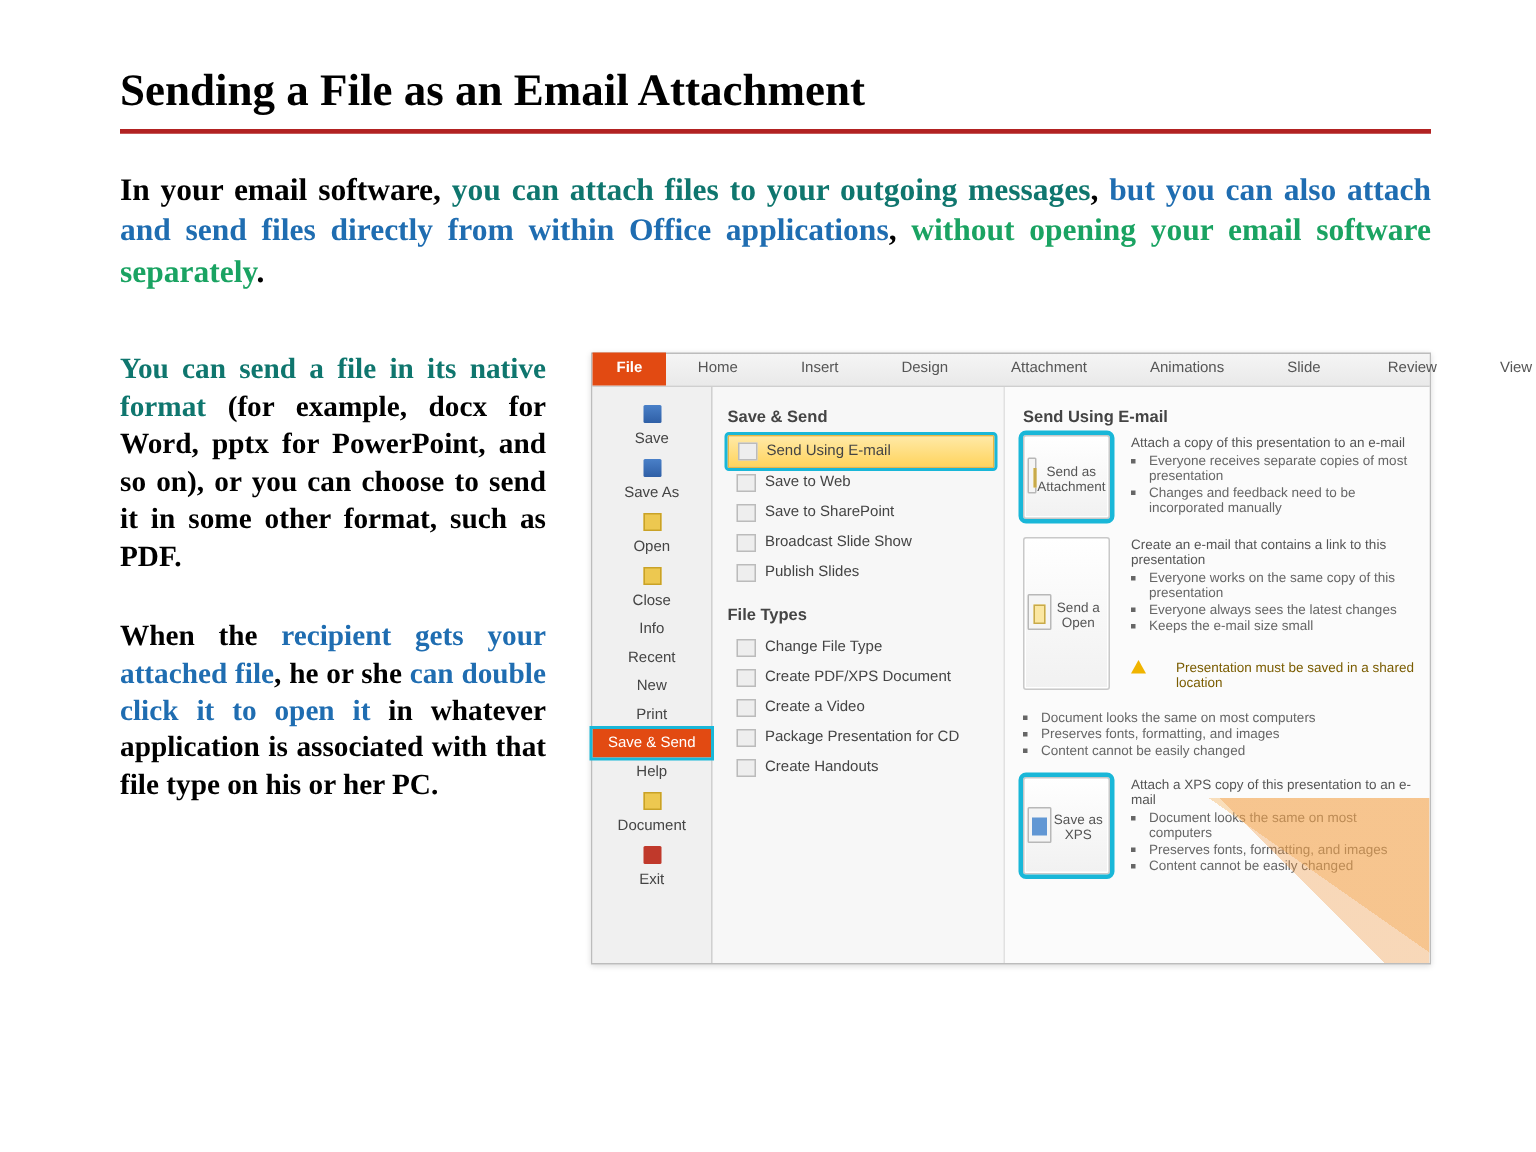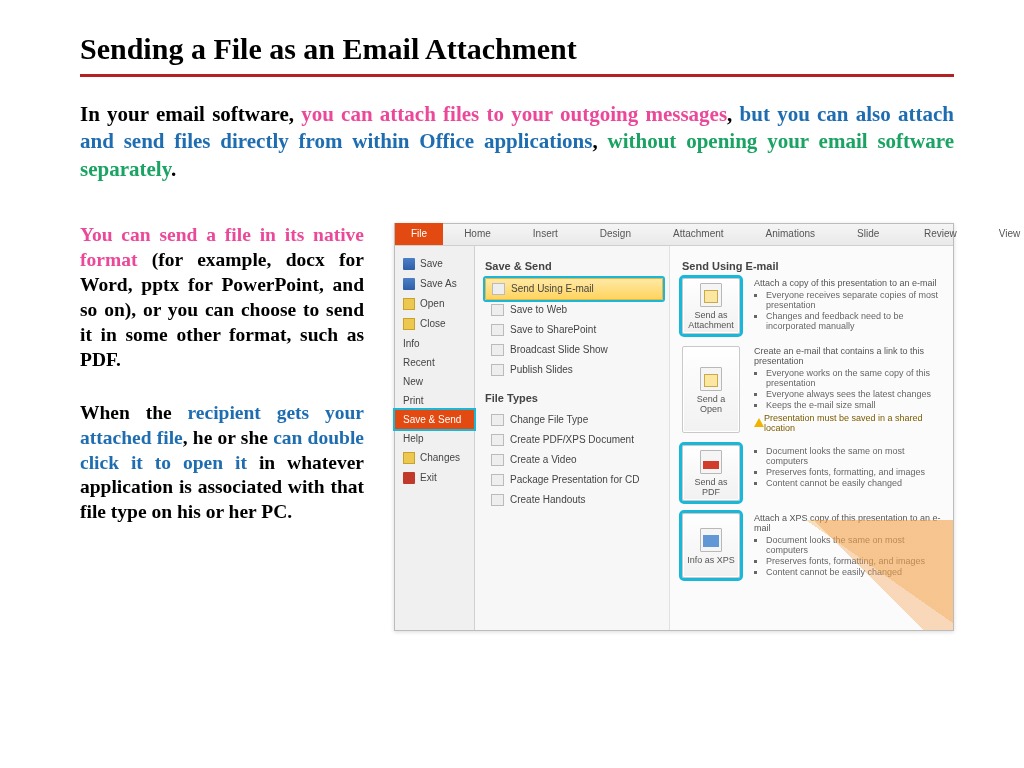--- a/index.html
+++ b/index.html
@@ -8,37 +8,37 @@
     width: 1024px;
     height: 768px;
     font-family: "Times New Roman", Times, serif;
     background: #fff;
     overflow: hidden;
   }
   .page { padding: 32px 70px 0 80px; }
   h1 {
     font-size: 30px;
     font-weight: bold;
-    margin: 0 0 8px 0;
+    margin: 12px 0 8px 0;
     color: #000;
   }
   .rule {
     height: 3px;
     background: #b22222;
     border-bottom: 1px solid #b22222;
     margin-bottom: 24px;
   }
   .intro {
     font-size: 21px;
     font-weight: bold;
     text-align: justify;
     line-height: 1.3;
     margin-bottom: 40px;
   }
-  .c-red   { color: #ec4899; }
+  .c-red   { color: #0f766e; }
   .c-blue  { color: #1f6db1; }
   .c-green { color: #1aa362; }
   .c-black { color: #000; }
   .cols {
     display: flex;
     gap: 30px;
     align-items: flex-start;
   }
   .leftcol {
     width: 310px;
@@ -72,21 +72,21 @@
   .ribbon-tabs .tab {
     padding: 0 21px;
     height: 22px;
     line-height: 22px;
     font-size: 10px;
     color: #555;
   }
   .ribbon-tabs .file-tab {
     background: #e24a12;
     color: #fff;
-    font-weight: normal;
+    font-weight: bold;
     padding: 0 16px;
   }
   .shot-body {
     display: flex;
     height: calc(100% - 22px);
     position: relative;
   }
   .backstage {
     width: 80px;
     background: #f0f0f0;
@@ -94,20 +94,21 @@
     padding-top: 8px;
     position: relative;
   }
   .bs-item {
     display: flex;
     align-items: center;
     gap: 5px;
     padding: 4px 8px;
     font-size: 10px;
     color: #444;
+    flex-direction: column;
   }
   .bs-item.sel {
     background: #e24a12;
     color: #fff;
     outline: 2px solid #19b7d8;
   }
   .bs-ico {
     width: 12px; height: 12px;
     display: inline-block;
   }
@@ -161,21 +162,21 @@
     gap: 14px;
     margin-bottom: 12px;
   }
   .bigbtn {
     width: 58px;
     min-height: 56px;
     border: 1px solid #c9c9c9;
     border-radius: 2px;
     background: linear-gradient(#fff,#f1f1f1);
     display: flex;
-    flex-direction: column;
+    flex-direction: row;
     align-items: center;
     justify-content: center;
     font-size: 9px;
     color: #555;
     text-align: center;
     padding: 4px 2px 2px;
     box-shadow: inset 0 0 0 1px #fff;
   }
   .bigbtn.hl {
     outline: 3px solid #19b7d8;
@@ -209,22 +210,22 @@
     font-size: 9px;
     color: #555;
   }
   .optdesc .lead { margin-bottom: 2px; }
   .optdesc ul {
     margin: 0; padding: 0 0 0 12px;
     list-style: square;
   }
   .optdesc li { margin: 1px 0; color:#666; }
   .warn {
-    display:flex; gap:0; align-items:center;
-    margin-top:3px; color:#7a5c00;
+    display:flex; gap:20px; align-items:flex-start;
+    margin-top:18px; color:#7a5c00;
   }
   .warn .tri {
     width:0;height:0;border-left:5px solid transparent;border-right:5px solid transparent;border-bottom:9px solid #f0b400;
   }
   
   .wedge {
     position:absolute;
     right:0; bottom:0;
     width:170px; height:110px;
     background: linear-gradient(45deg, transparent 50%, rgba(242,150,60,.35) 50%),
@@ -296,21 +297,21 @@
               <span>Print</span>
             </div>
             <div class="bs-item sel">
               <span>Save &amp; Send</span>
             </div>
             <div class="bs-item">
               <span>Help</span>
             </div>
             <div class="bs-item">
               <span class="bs-ico ico-opt"></span>
-              <span>Changes</span>
+              <span>Document</span>
             </div>
             <div class="bs-item">
               <span class="bs-ico ico-exit"></span>
               <span>Exit</span>
             </div>
           </div>
         <div class="midcol">
           <div class="sect-title">Save &amp; Send</div>
           <div id="mid-send">
               <div class="mid-item sel">
@@ -386,36 +387,32 @@
                     <li>Everyone always sees the latest changes</li>
                     <li>Keeps the e-mail size small</li>
                   </ul>
                   <div class="warn">
                     <span class="tri"></span>
                     <span>Presentation must be saved in a shared location</span>
                   </div>
                 </div>
               </div>
               <div class="optrow">
-                <div class="bigbtn hl">
-                  <div class="glyph pdf"></div>
-                  <div>Send as PDF</div>
-                </div>
                 <div class="optdesc">
                   <ul>
                     <li>Document looks the same on most computers</li>
                     <li>Preserves fonts, formatting, and images</li>
                     <li>Content cannot be easily changed</li>
                   </ul>
                 </div>
               </div>
               <div class="optrow">
                 <div class="bigbtn hl">
                   <div class="glyph xps"></div>
-                  <div>Info as XPS</div>
+                  <div>Save as XPS</div>
                 </div>
                 <div class="optdesc">
                   <div class="lead">Attach a XPS copy of this presentation to an e-mail</div>
                   <ul>
                     <li>Document looks the same on most computers</li>
                     <li>Preserves fonts, formatting, and images</li>
                     <li>Content cannot be easily changed</li>
                   </ul>
                 </div>
               </div>

